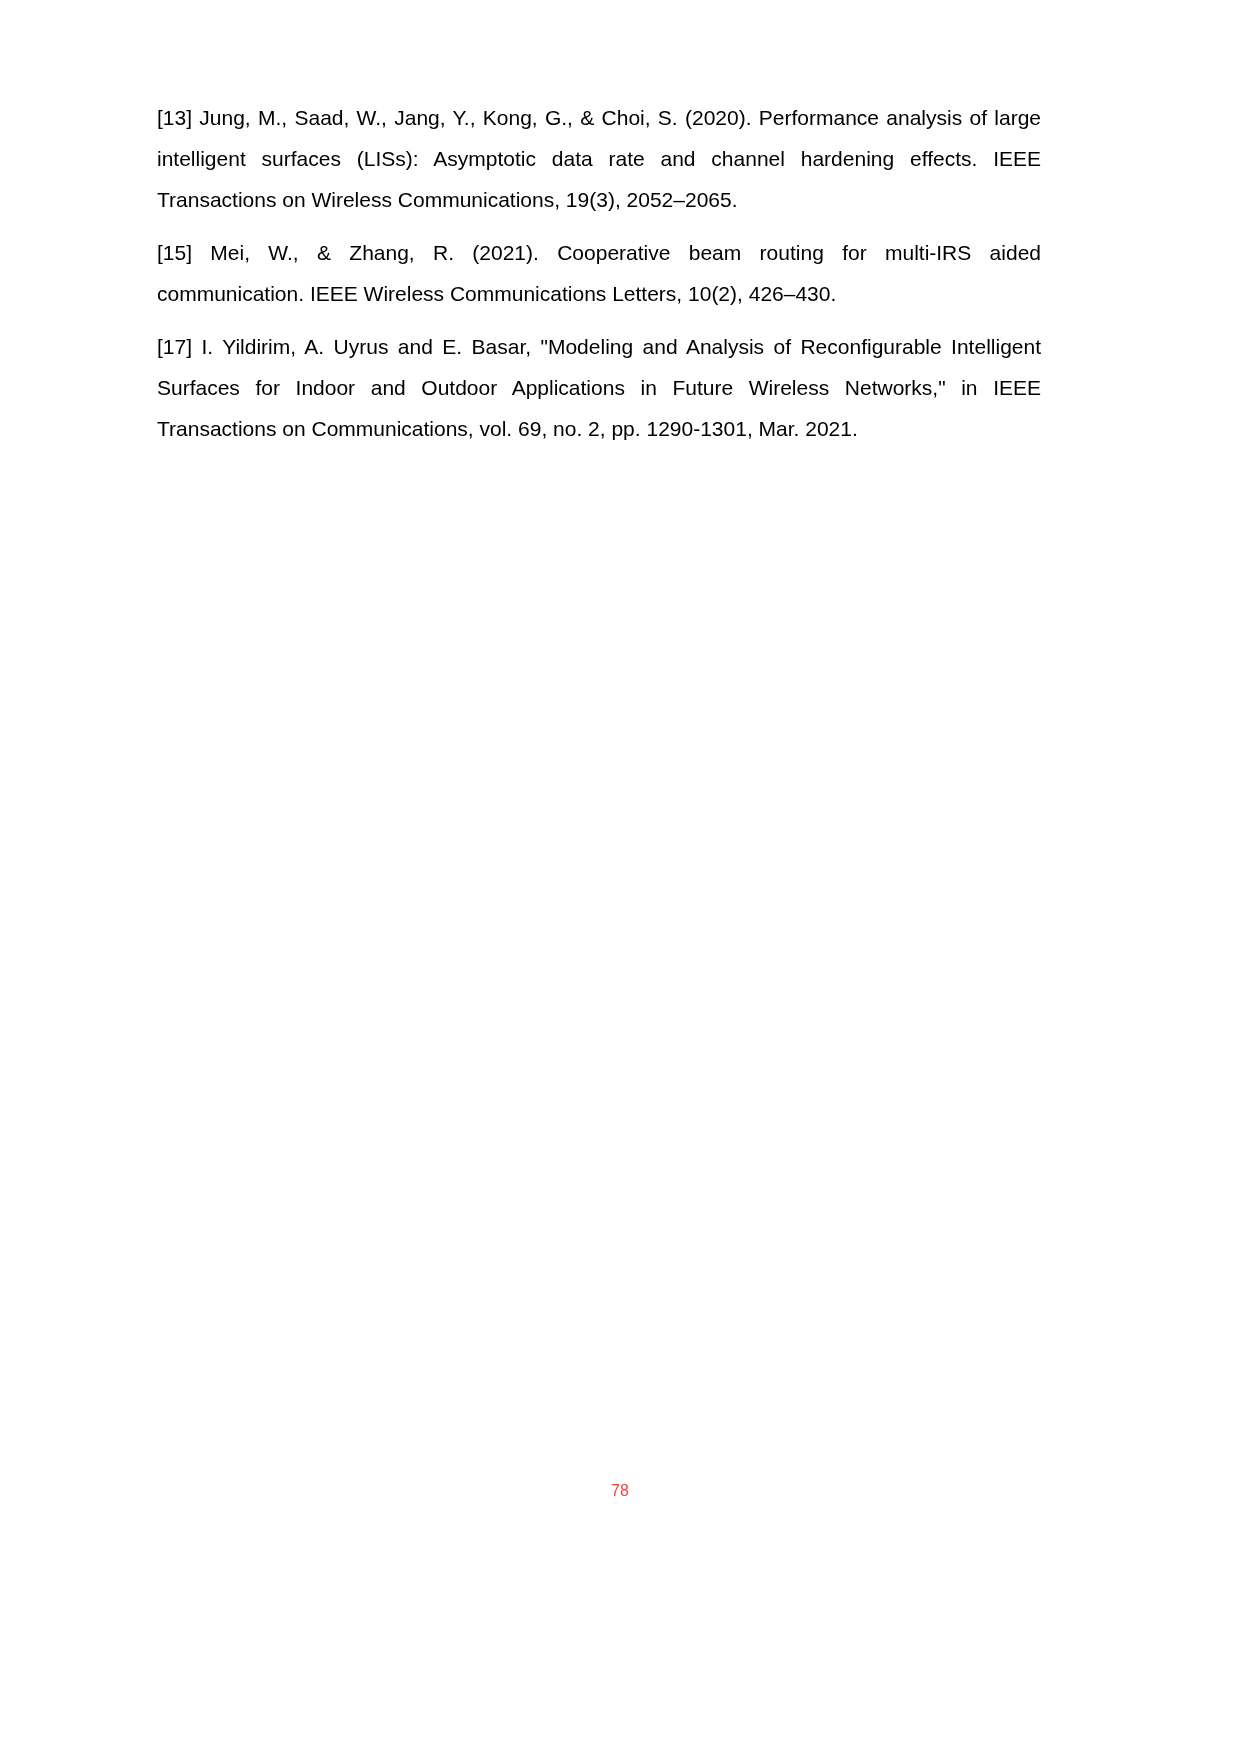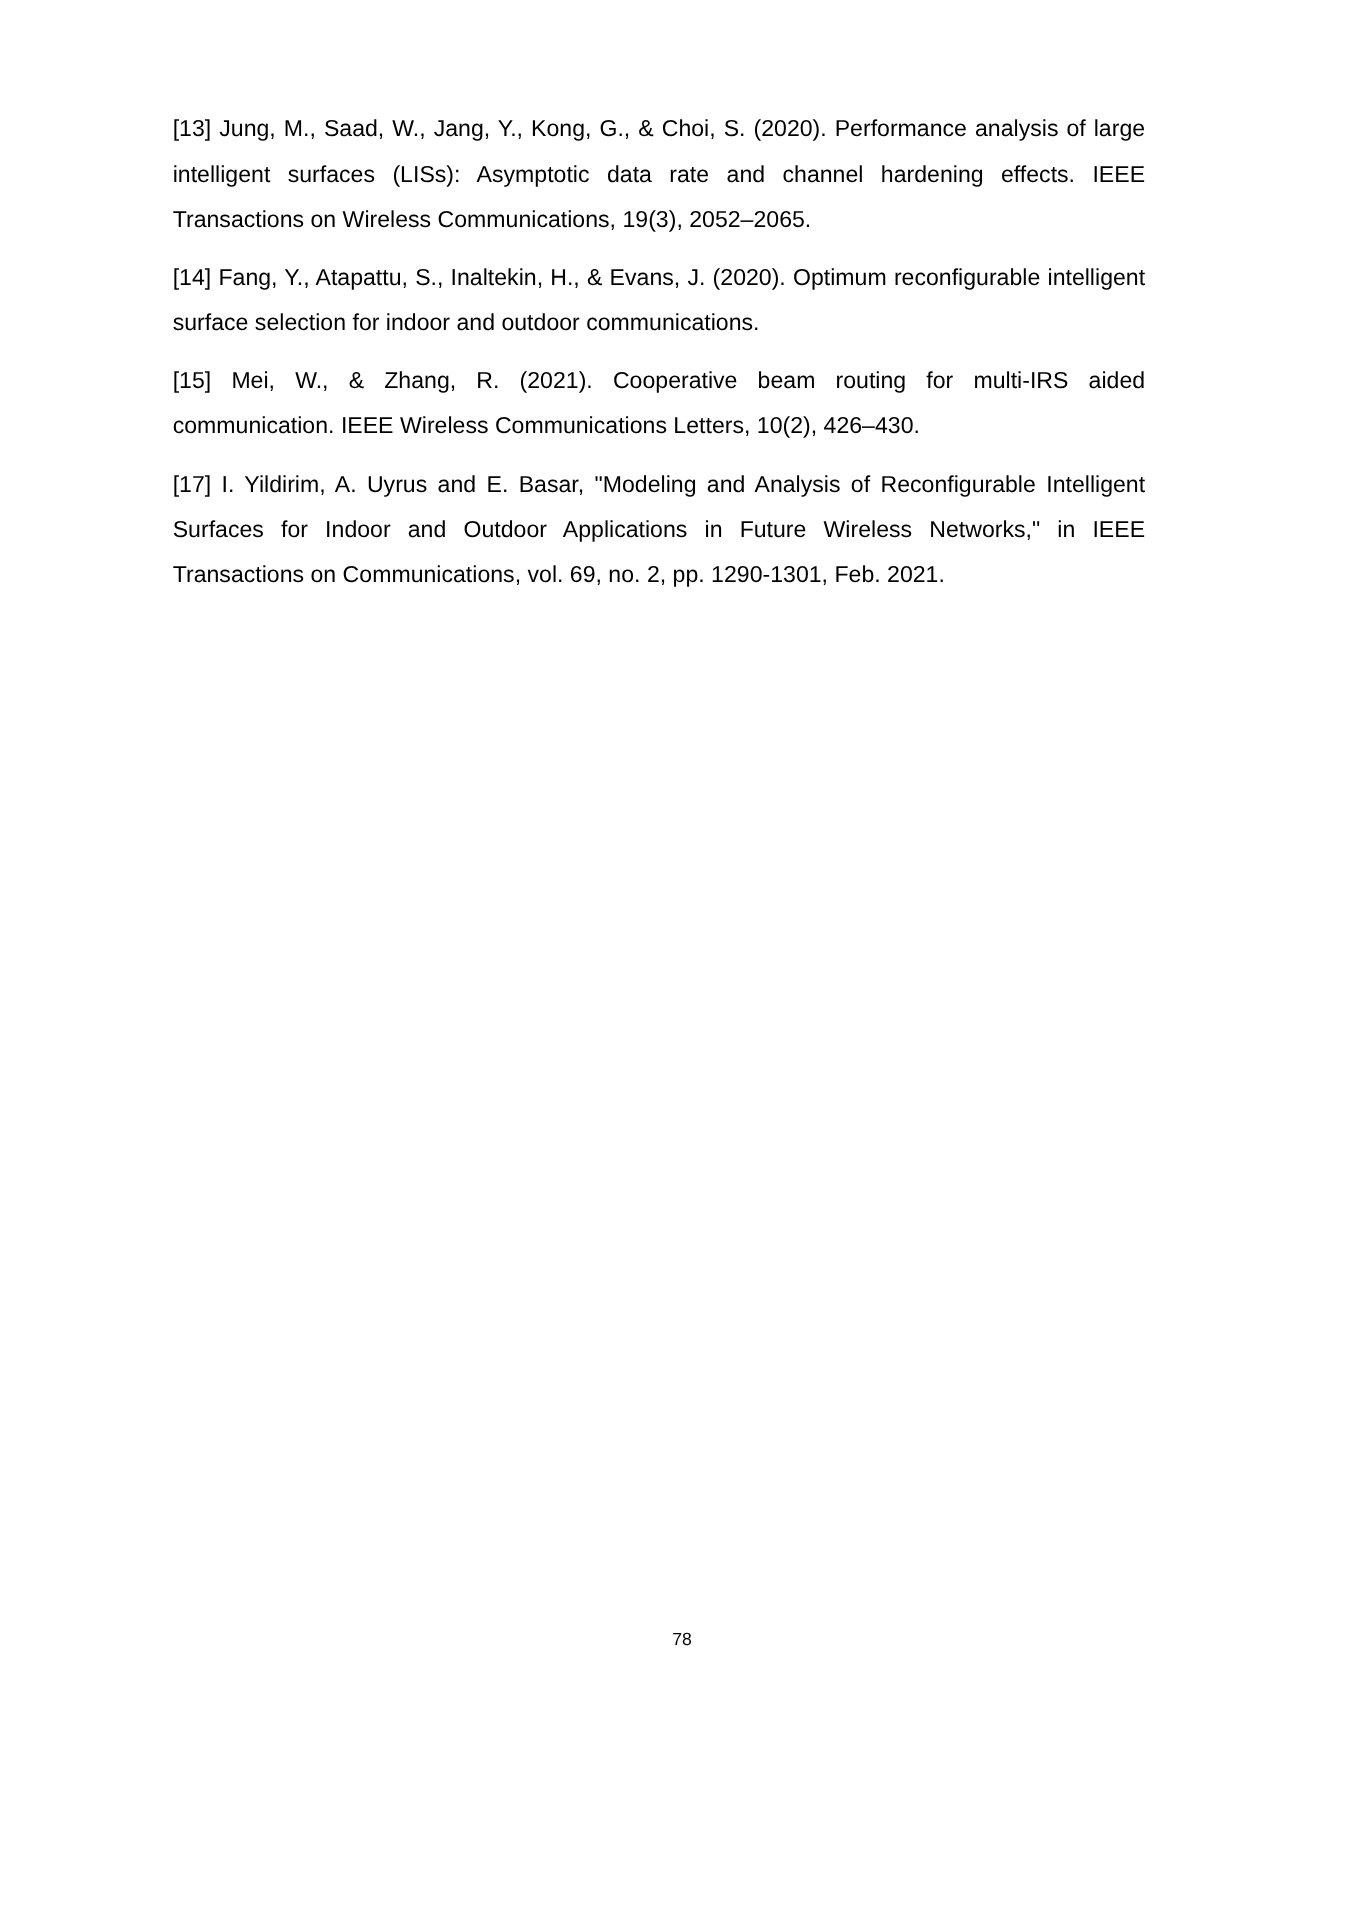--- a/index.html
+++ b/index.html
@@ -29,27 +29,26 @@
     text-align-last: left;
     margin: 0 0 12px 0;
   }
   .page-number {
     position: absolute;
     top: 1482px;
     left: 0;
     width: 100%;
     text-align: center;
     font-size: 16px;
-    color: #000000;
+    color: #ef4444;
   }
 </style>
 </head>
 <body>
 
 <div class="page">
   <div class="content">
     <p class="reference">[13] Jung, M., Saad, W., Jang, Y., Kong, G., &amp; Choi, S. (2020). Performance analysis of large intelligent surfaces (LISs): Asymptotic data rate and channel hardening effects. IEEE Transactions on Wireless Communications, 19(3), 2052–2065.</p>
-    <p class="reference">[14] Fang, Y., Atapattu, S., Inaltekin, H., &amp; Evans, J. (2020). Optimum reconfigurable intelligent surface selection for indoor and outdoor communications.</p>
     <p class="reference">[15] Mei, W., &amp; Zhang, R. (2021). Cooperative beam routing for multi-IRS aided communication. IEEE Wireless Communications Letters, 10(2), 426–430.</p>
-    <p class="reference">[17] I. Yildirim, A. Uyrus and E. Basar, "Modeling and Analysis of Reconfigurable Intelligent Surfaces for Indoor and Outdoor Applications in Future Wireless Networks," in IEEE Transactions on Communications, vol. 69, no. 2, pp. 1290-1301, Feb. 2021.</p>
+    <p class="reference">[17] I. Yildirim, A. Uyrus and E. Basar, "Modeling and Analysis of Reconfigurable Intelligent Surfaces for Indoor and Outdoor Applications in Future Wireless Networks," in IEEE Transactions on Communications, vol. 69, no. 2, pp. 1290-1301, Mar. 2021.</p>
   </div>
   <div class="page-number">78</div>
 </div>
 
 </body></html>

